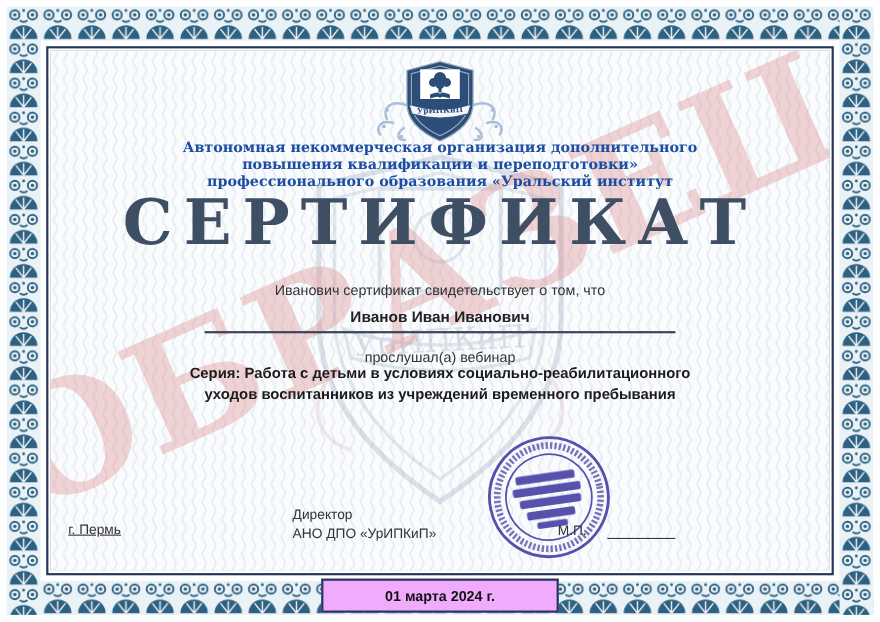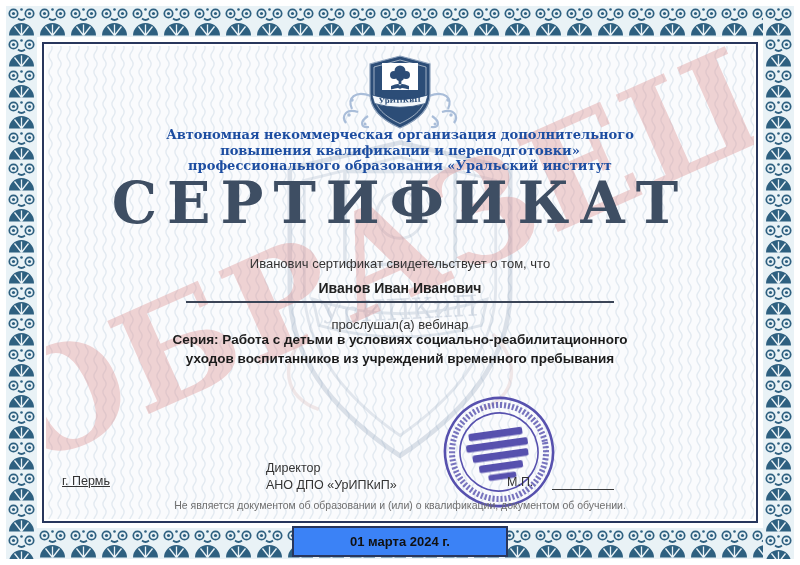--- a/index.html
+++ b/index.html
@@ -57,21 +57,21 @@
     font-size:13.5px;line-height:19px;font-weight:bold;color:var(--bold-ink);
   }
   .stamp{position:absolute;left:395px;top:348px;width:116px;height:116px;opacity:.92;}
   .signer{position:absolute;left:220px;top:414px;font-size:12.5px;line-height:17px;color:var(--ink);}
   .city{position:absolute;left:16px;top:428px;font-size:12.5px;color:var(--ink);text-decoration:underline;}
   .mp{position:absolute;left:461px;top:429px;font-size:12.5px;color:var(--ink);z-index:3;}
   .mp-line{position:absolute;left:506px;top:428px;width:62px;height:15px;border-bottom:1.5px solid #3a3a3a;z-index:3;}
   .disclaimer{position:absolute;left:0;right:0;top:453px;text-align:center;font-size:10.5px;color:var(--muted);}
   .datebox{
     position:absolute;left:50%;top:526px;transform:translateX(-50%);
-    width:212px;height:27px;background:#3b82f6;border:2px solid var(--frame);
+    width:212px;height:27px;background:#f0abfc;border:2px solid var(--frame);
     text-align:center;line-height:27px;font-size:13px;font-weight:bold;color:#111;z-index:5;
   }
 </style>
 </head>
 <body>
 
 <svg width="0" height="0" style="position:absolute" aria-hidden="true">
   <defs>
     <pattern id="orn" width="31" height="31" patternUnits="userSpaceOnUse">
       <rect width="31" height="31" style="fill:var(--ornament-bg)"></rect>
@@ -204,17 +204,16 @@
 
     <div class="signer">
       <div>Директор</div>
       <div>АНО ДПО «УрИПКиП»</div>
     </div>
 
     <div class="city">г. Пермь</div>
     <div class="mp">М.П.</div>
     <div class="mp-line"></div>
 
-    <div class="disclaimer">Не является документом об образовании и (или) о квалификации, документом об обучении.</div>
   </div>
 </div>
 
 <div class="datebox">01 марта 2024 г.</div>
 
 </body></html>

